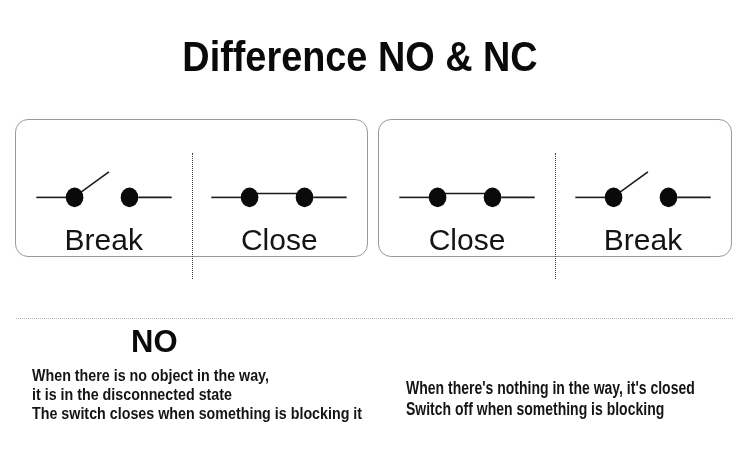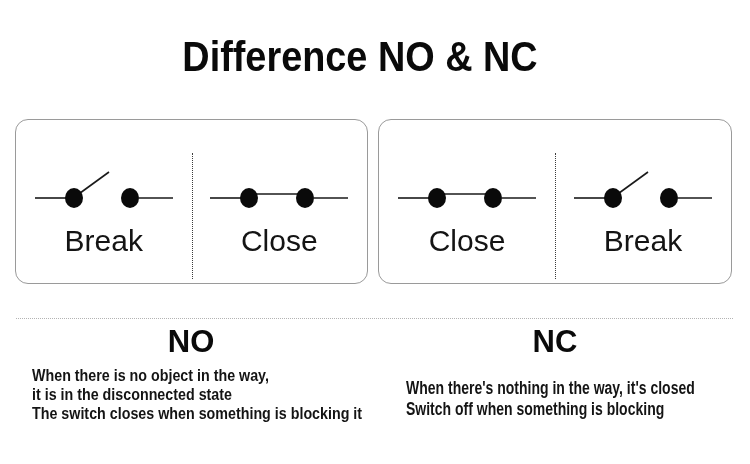--- a/index.html
+++ b/index.html
@@ -31,21 +31,21 @@
     font-weight: 700;
     letter-spacing: 0px;
     color: #0a0a0a;
     transform: scaleX(0.88);
     transform-origin: center;
     white-space: nowrap;
   }
   .panel {
     position: absolute;
     top: 119px;
-    height: 165px;
+    height: 138px;
     border: 1.2px solid #9a9a9a;
     border-radius: 13px;
     background: #ffffff;
     display: flex;
     flex-direction: row;
     box-sizing: border-box;
   }
   .panel-no { left: 15px;  width: 353px; }
   .panel-nc { left: 378px; width: 354px; }
   .cell {
@@ -83,21 +83,21 @@
     top: 318px;
     left: 16px;
     width: 717px;
     height: 0;
     border-top: 1.5px dotted #b3b3b3;
   }
   .section-heading {
     position: absolute;
     top: 324px;
     width: 120px;
-    text-align: center;
+    text-align: left;
     font-size: 31px;
     line-height: 36px;
     font-weight: 700;
     color: #0a0a0a;
   }
   .heading-no { left: 131px; }  
   .heading-nc { left: 495px; }  
   .desc {
     position: absolute;
     font-weight: 700;
@@ -171,21 +171,20 @@
         <ellipse cx="96" cy="31" rx="9" ry="10" fill="#0a0a0a"></ellipse>
         <line x1="105" y1="31" x2="139" y2="31" stroke="#1a1a1a" stroke-width="1.6"></line>
       </svg>
       <div class="switch-label">Break</div>
     </div>
   </section>
 
   <div class="under-dotted"></div>
 
   <div class="section-heading heading-no">NO</div>
-  <div class="section-heading heading-nc">NC</div>
 
   <div class="desc desc-no">
     <div>When there is no object in the way,</div>
     <div>it is in the disconnected state</div>
     <div>The switch closes when something is blocking it</div>
   </div>
 
   <div class="desc desc-nc">
     <div>When there's nothing in the way, it's closed</div>
     <div>Switch off when something is blocking</div>

